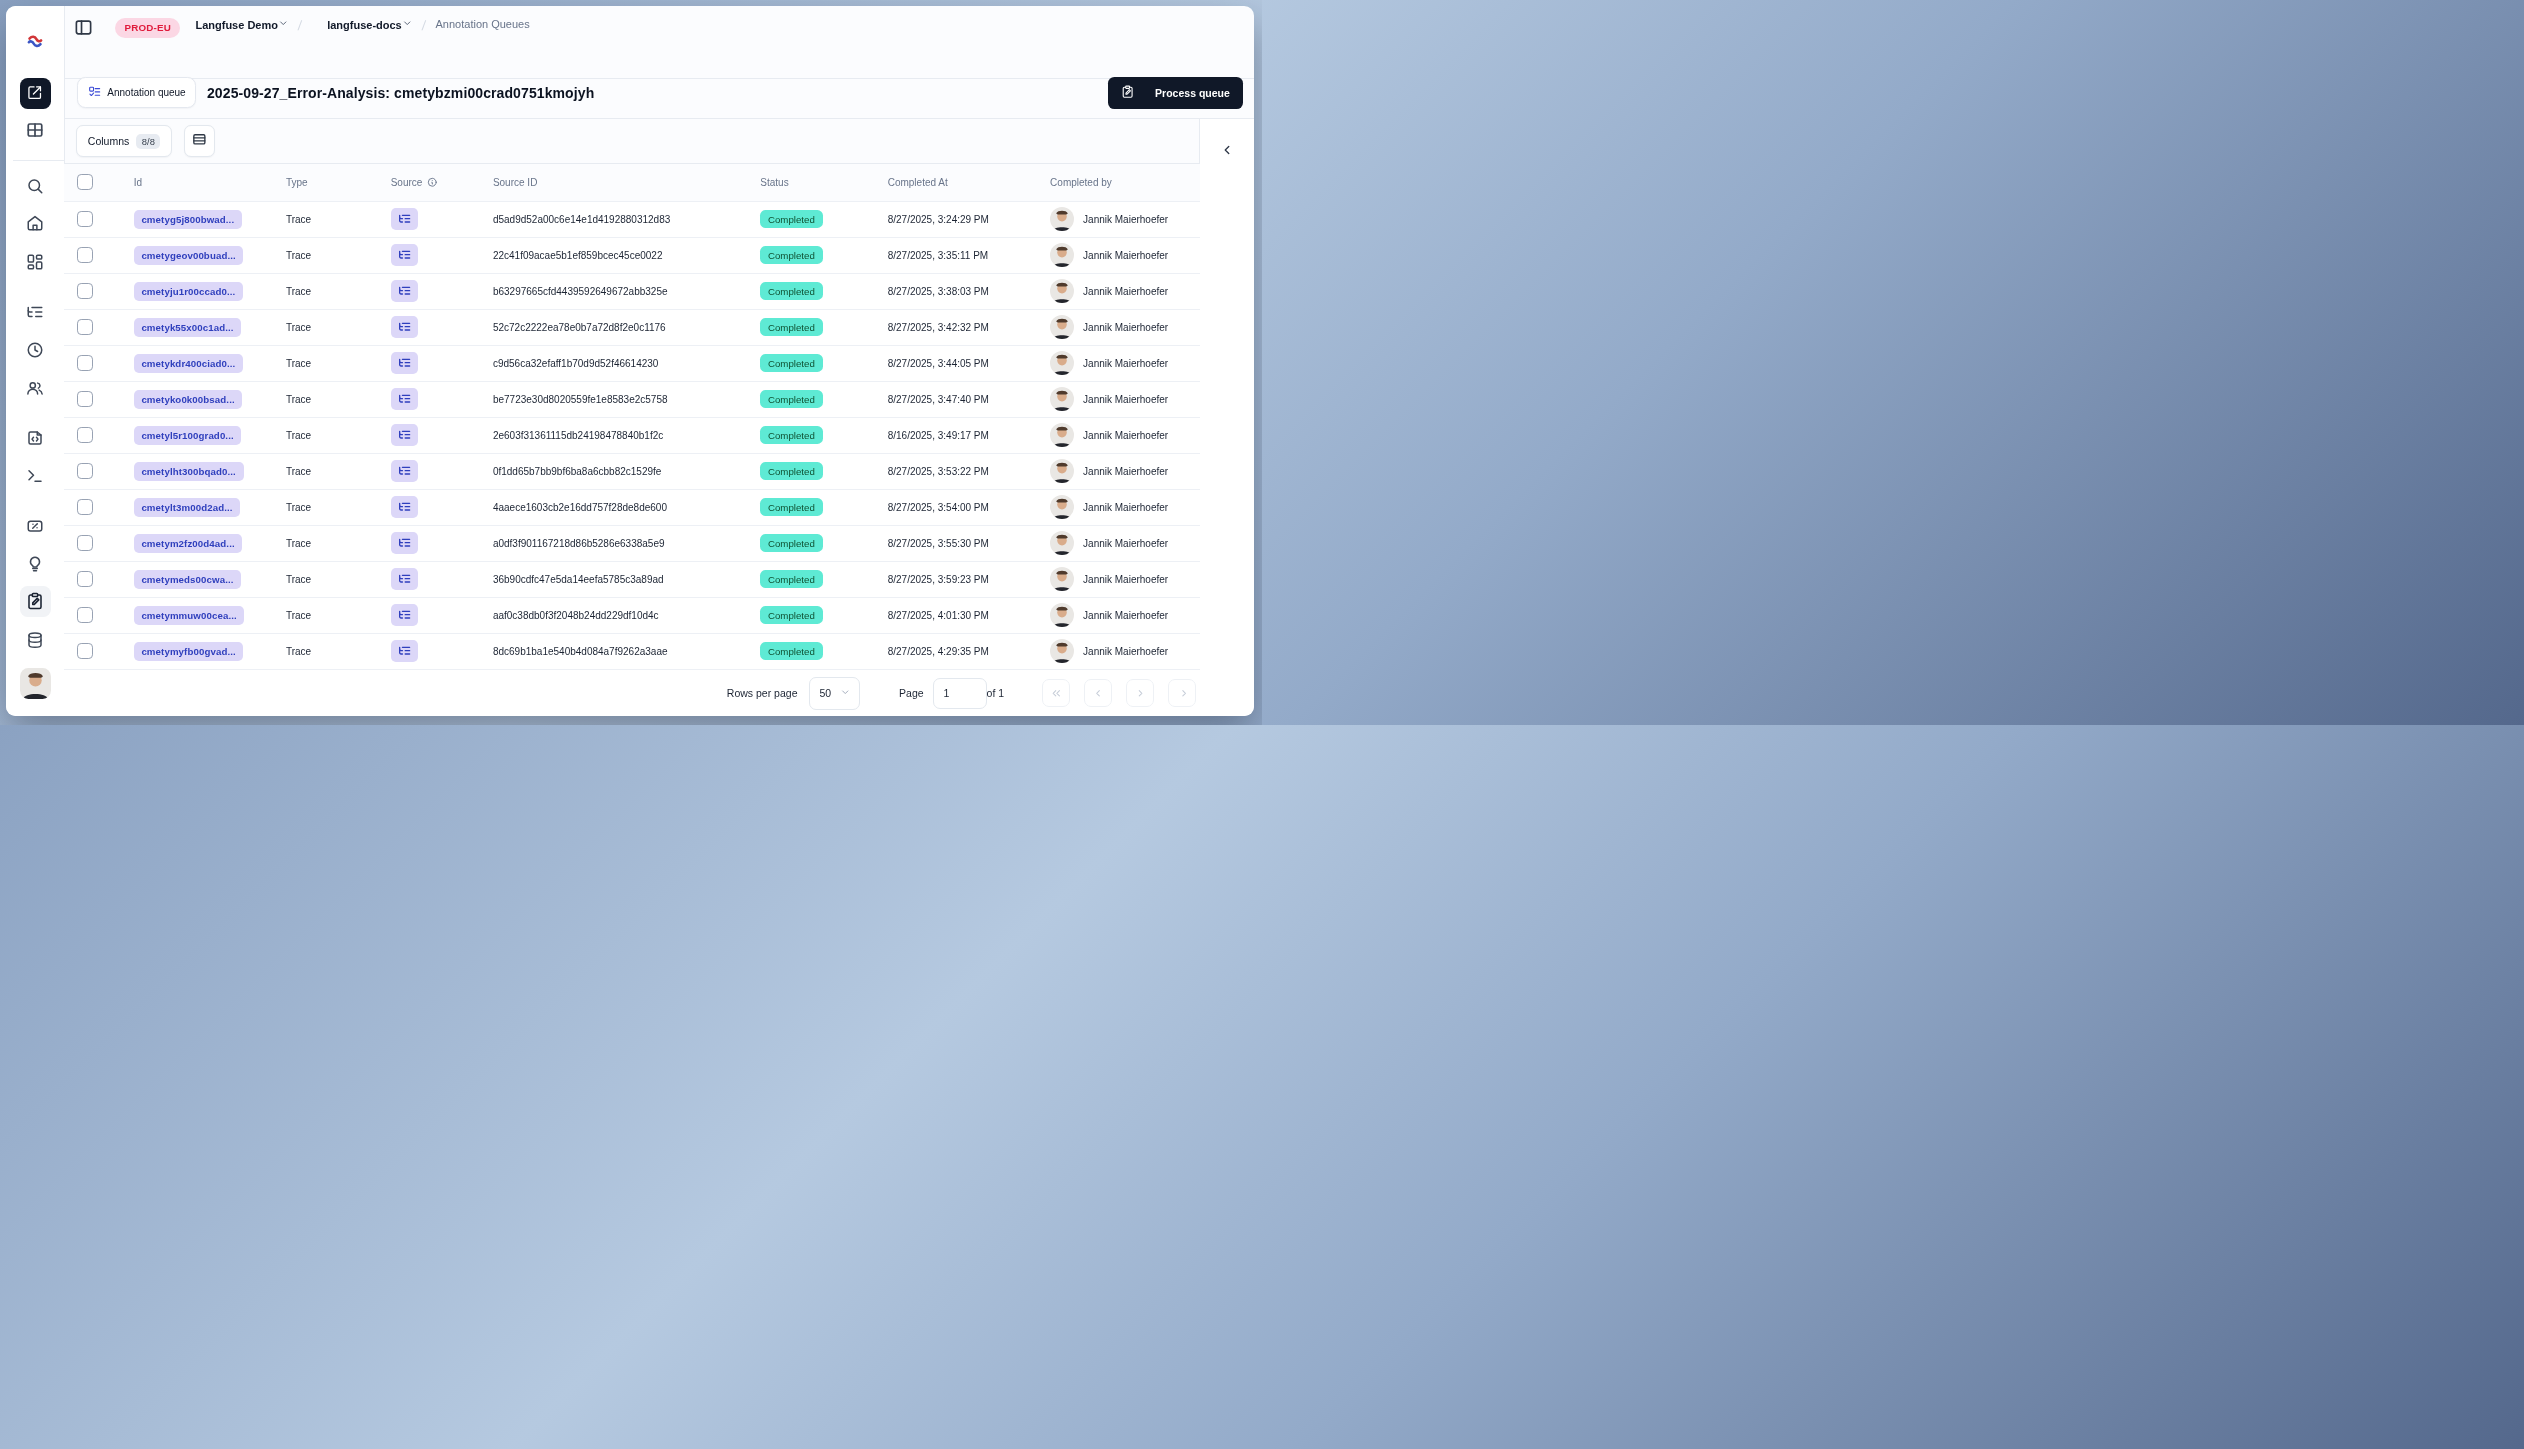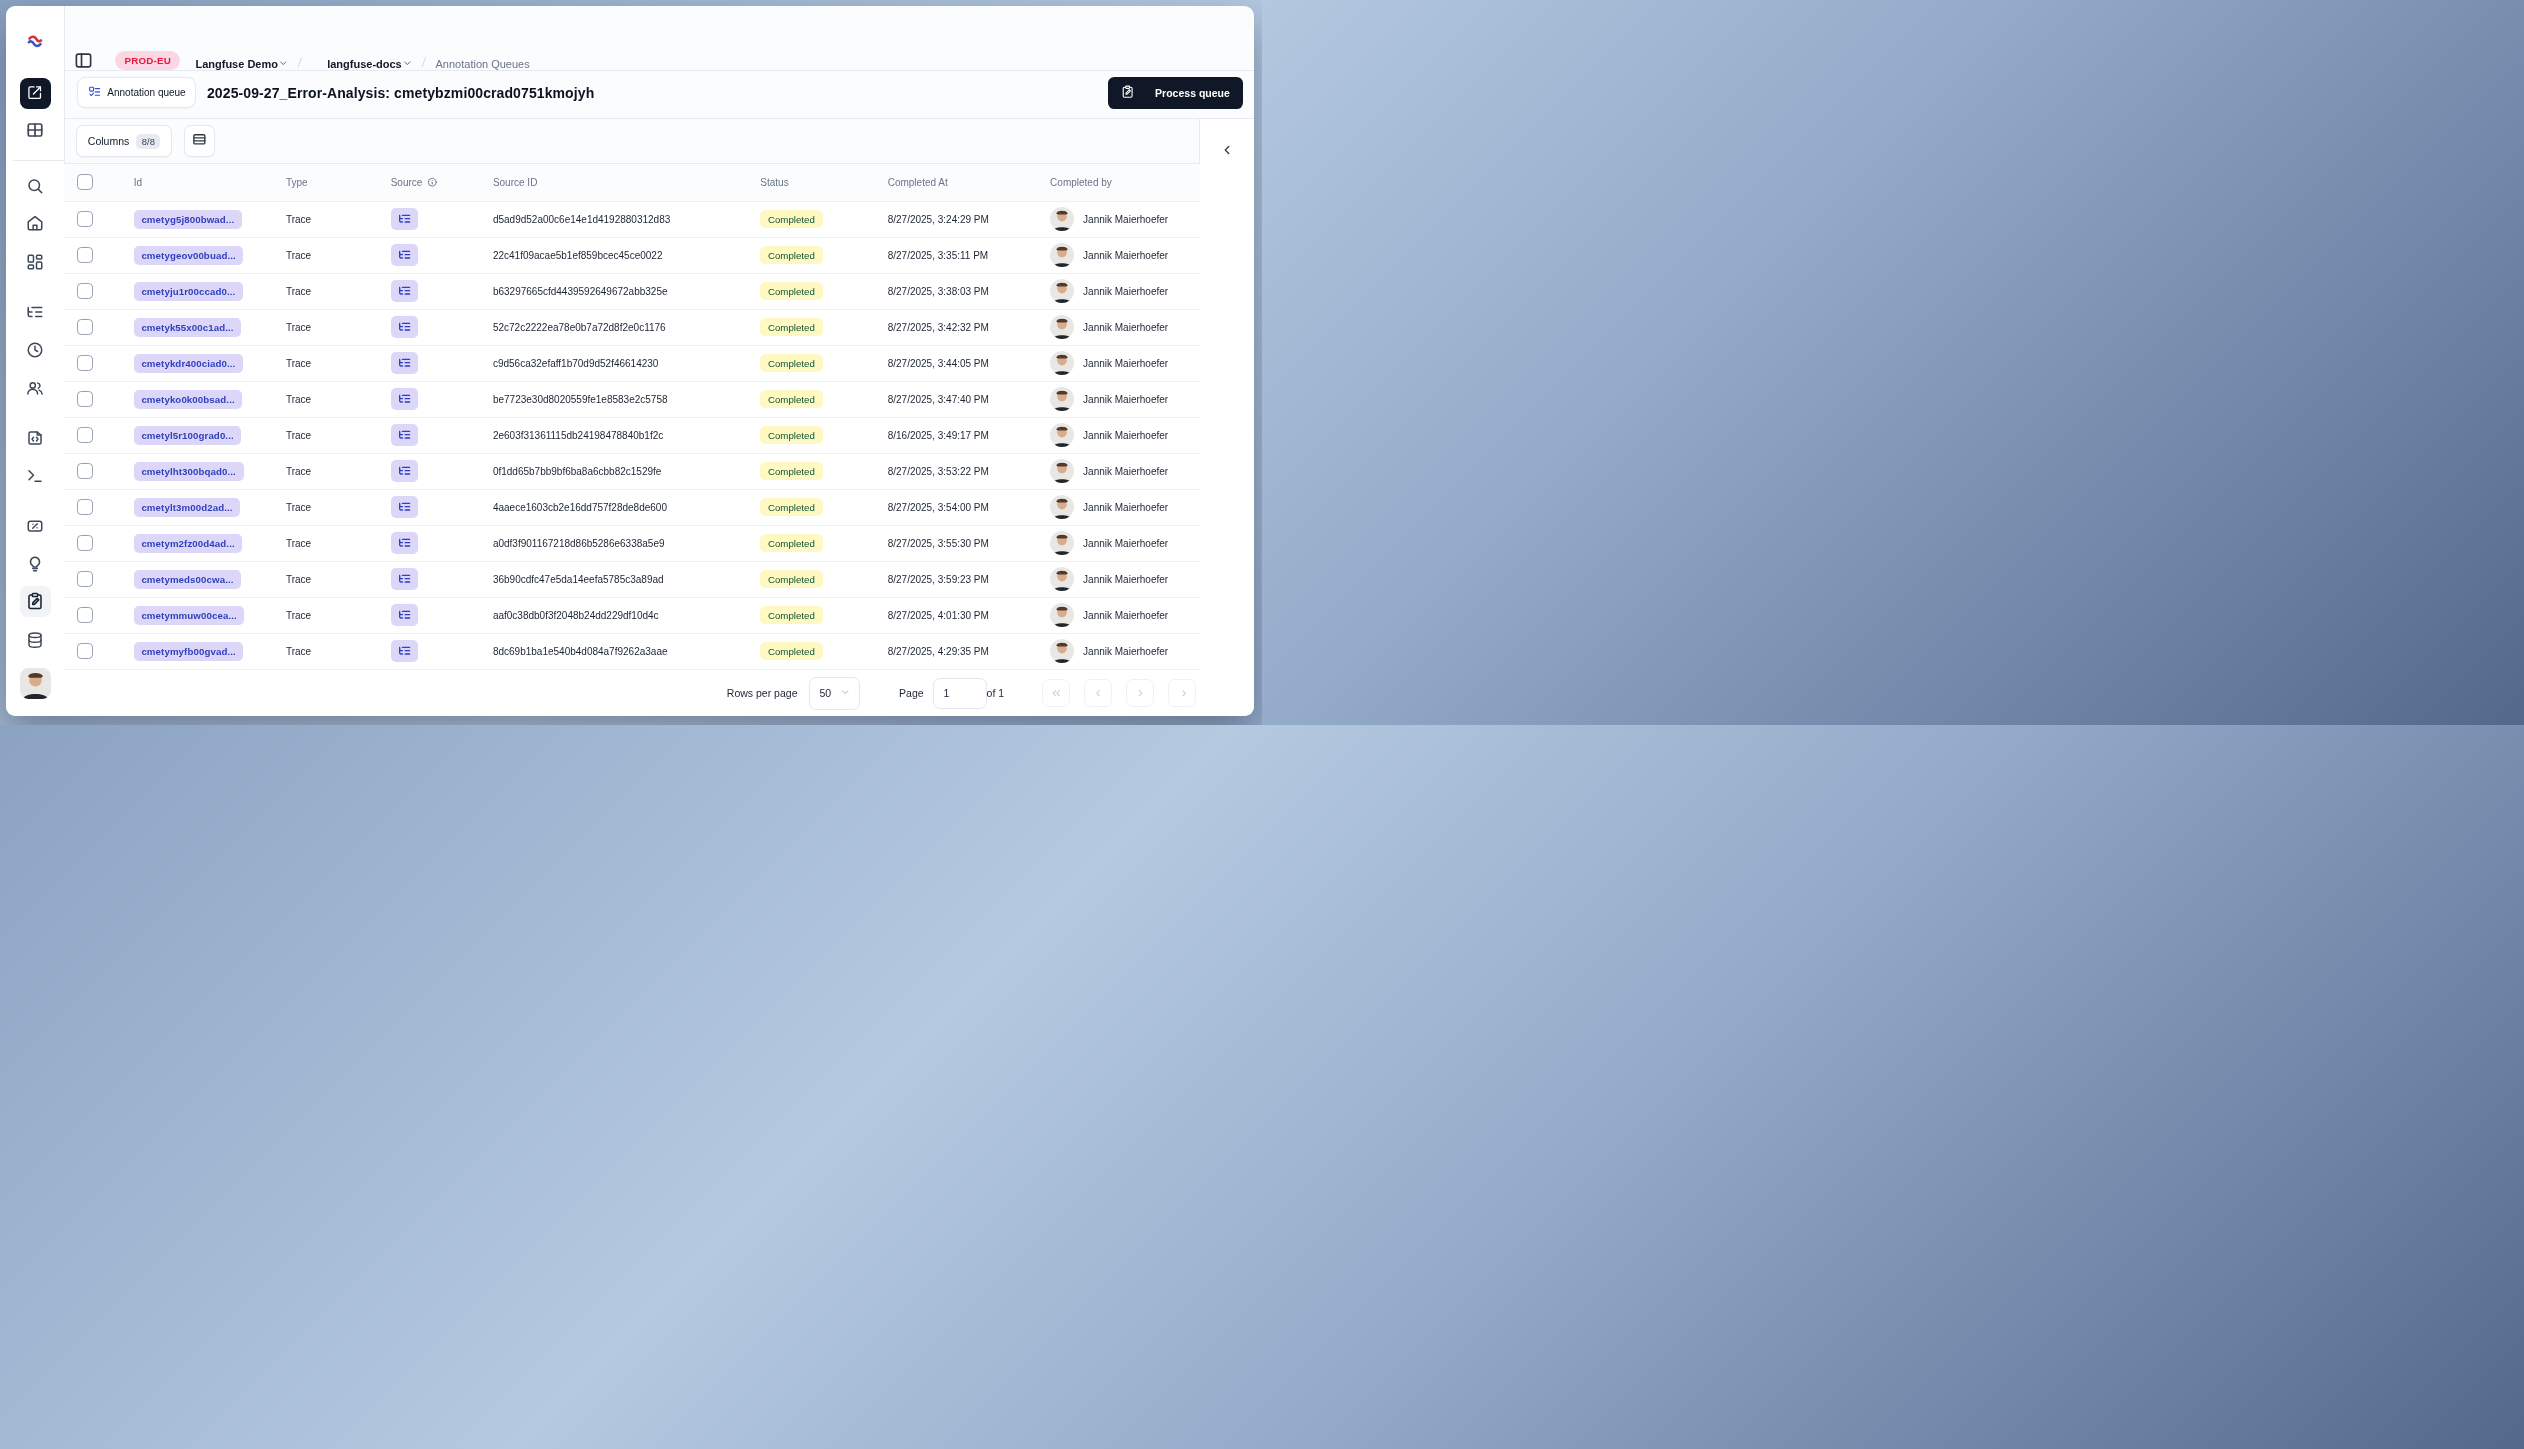--- a/index.html
+++ b/index.html
@@ -21,21 +21,21 @@
   .rail-ic{position:absolute;left:50%;transform:translateX(-50%);color:#3f4857;display:flex;align-items:center;justify-content:center;cursor:pointer;}
   .rail-ic svg{width:18px;height:18px;}
   .rail-btn-dark{position:absolute;top:72px;left:13.3px;width:31px;height:31px;background:#101828;border-radius:7.7px;color:#fff;display:flex;align-items:center;justify-content:center;cursor:pointer;}
   .rail-btn-dark svg{width:15.4px;height:15.4px;}
   .rail-divider{position:absolute;top:154px;left:7px;right:0;height:0.7px;background:#e7ebf1;}
   .rail-active{position:absolute;top:580px;left:13.3px;width:31px;height:31px;background:#f1f3f6;border-radius:7.7px;display:flex;align-items:center;justify-content:center;color:#1c2433;cursor:pointer;}
   .rail-active svg{width:18px;height:18px;}
   .rail-avatar{position:absolute;top:662px;left:13.3px;width:31px;height:31px;border-radius:8.4px;overflow:hidden;cursor:pointer;}
   .rail-avatar svg{display:block;width:100%;height:100%;}
   
-  .hdr{position:absolute;left:58px;right:0;top:4px;height:61px;border-bottom:0.7px solid #e7ebf1;display:flex;align-items:flex-end;padding-left:9.8px;box-sizing:border-box;}
+  .hdr{position:absolute;left:58px;right:0;top:12px;height:61px;border-bottom:0.7px solid #e7ebf1;display:flex;align-items:flex-start;padding-left:9.8px;box-sizing:border-box;}
   .icon-btn{background:none;border:none;padding:0;color:#2f3846;display:flex;align-items:center;cursor:pointer;}
   .hdr .panel-toggle svg{width:19px;height:19px;}
   .env-badge{margin-left:22.4px;background:#fbd7e4;color:#e01b3c;font-size:9.8px;font-weight:700;letter-spacing:0.2px;padding:4.2px 9px;border-radius:11.2px;}
   .crumb{display:flex;align-items:center;gap:0;margin-left:15.4px;cursor:pointer;color:#101828;font-size:11px;font-weight:600;}
   .crumb svg{width:10.5px;height:10.5px;color:#475467;}
   .crumb-sep{color:#d4dae3;font-size:13.3px;margin:0 9.8px;font-weight:400;transform:skewX(-6deg);}
   .crumb-current{color:#68748a;font-size:11px;font-weight:400;}
   
   .titlebar{position:absolute;left:58px;right:0;top:61px;height:52px;border-bottom:0.7px solid #e7ebf1;display:flex;align-items:center;padding:0 11.2px 0 12.6px;box-sizing:border-box;}
   .queue-chip{display:flex;align-items:center;gap:6.3px;background:#fff;border:0.7px solid #e4e8ef;border-radius:8.4px;height:29px;padding:0 9.8px;font-size:10px;font-weight:500;color:#101828;box-shadow:0 0.7px 1.4px rgba(16,24,40,.04);}
@@ -63,21 +63,21 @@
   .c-type{width:102px;padding-left:5.6px;}
   .c-src{width:105px;padding-left:8.4px;align-items:flex-end;}
   .c-sid{width:266px;padding-left:5.6px;}
   .c-status{width:126px;padding-left:7px;}
   .c-cat{width:161px;padding-left:8.4px;}
   .c-cby{flex:1;padding-left:9.8px;}
   .cb{width:14px;height:14px;border:1px solid #98a2b3;border-radius:4.2px;background:#fff;cursor:pointer;flex:0 0 auto;}
   .id-badge{background:#dcd7f8;color:#2f3fbd;font-weight:700;font-size:9.7px;padding:4.2px 7.7px;border-radius:4.9px;letter-spacing:0.1px;cursor:pointer;}
   .src-badge{width:27px;height:22px;background:#dcd7f8;border-radius:4.9px;display:flex;align-items:center;justify-content:center;color:#2f3fbd;cursor:pointer;}
   .src-badge svg{width:13.3px;height:13.3px;}
-  .status-badge{background:#fef9c3;color:#0f5132;font-size:9.7px;font-weight:500;padding:3.5px 7.7px;border-radius:5.6px;}
+  .status-badge{background:#5eead4;color:#0f5132;font-size:9.7px;font-weight:500;padding:3.5px 7.7px;border-radius:5.6px;}
   .info-ic{margin-left:4.9px;color:#68748a;display:flex;}
   .info-ic svg{width:10.5px;height:10.5px;}
   .row-avatar{width:24px;height:24px;border-radius:50%;overflow:hidden;margin-right:9px;flex:0 0 auto;}
   .row-avatar svg{display:block;width:100%;height:100%;}
   .tbody{flex:1;}
   
   .tfoot{height:52px;display:flex;align-items:center;justify-content:flex-end;padding-right:4.2px;background:#fff;font-size:10.5px;color:#1c2433;}
   .rpp-label{font-weight:500;padding-left:24px;}
   .select-box{display:flex;align-items:center;gap:8.4px;border:0.7px solid #e3e8ee;border-radius:7px;height:31px;padding:0 9px;margin-left:12px;background:#fff;cursor:pointer;font-size:10.5px;color:#1c2433;}
   .select-box svg{width:10.5px;height:10.5px;color:#98a2b3;}

